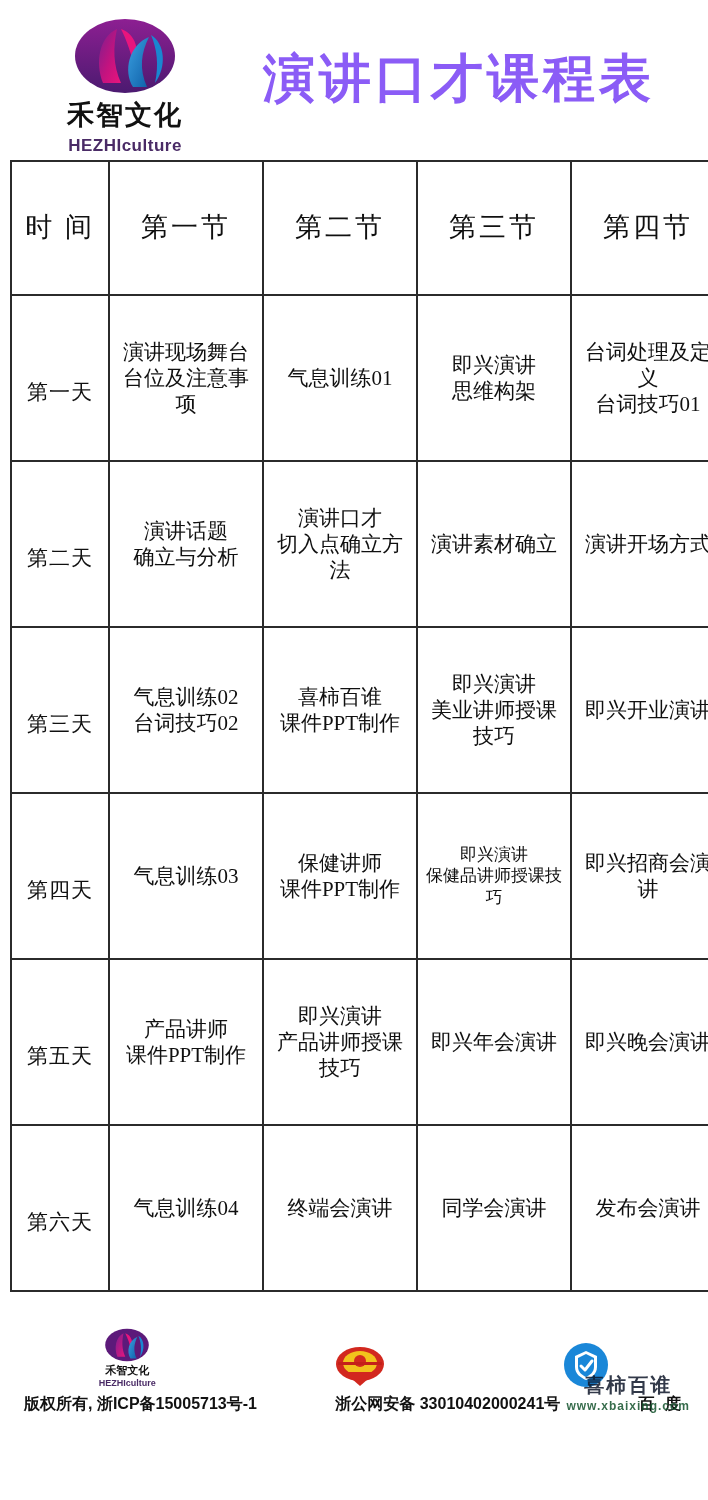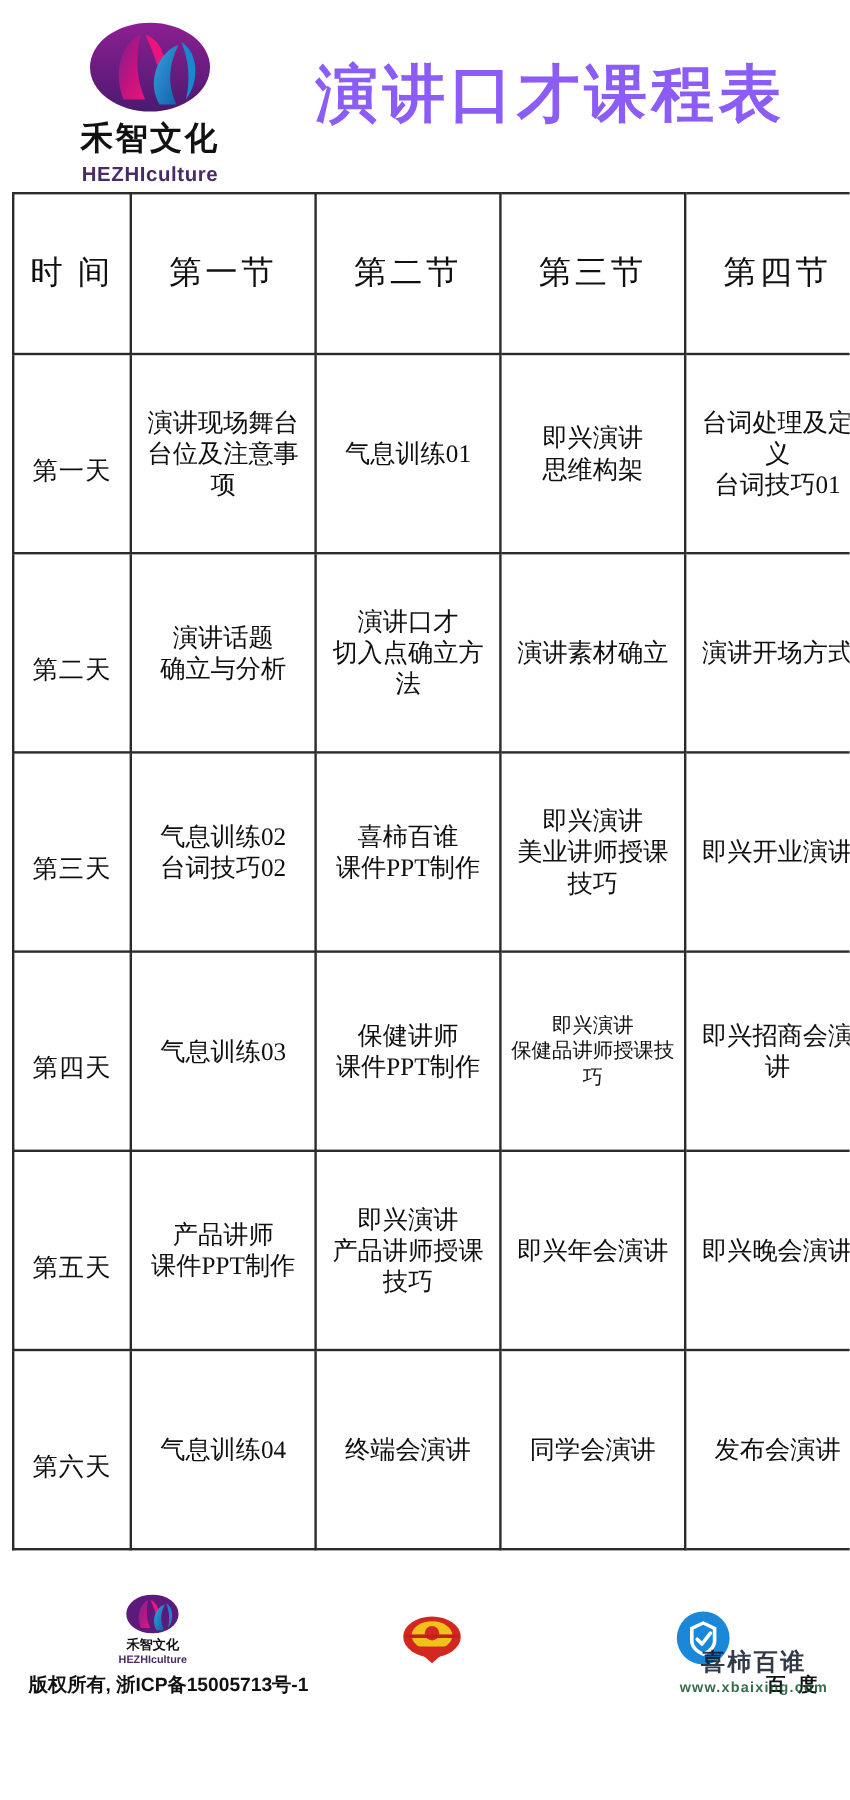--- a/index.html
+++ b/index.html
@@ -399,20 +399,21 @@
           <path d="M23 9 L34 14 V25 C34 32 28 36 23 38 C18 36 12 32 12 25 V14 Z" fill="#ffffff"></path>
           <path d="M23 12 L31 16 V25 C31 30 27 33 23 35 C19 33 15 30 15 25 V16 Z" fill="#1a87d8"></path>
           <path d="M18 24 L22 28 L29 19" stroke="#ffffff" stroke-width="3" fill="none" stroke-linecap="round" stroke-linejoin="round"></path>
         </svg>
       </div>
 
     </div>
 
     <div class="footer-text">
       <span class="ft-item">版权所有, 浙ICP备15005713号-1</span>
+      <span class="ft-item">浙公网安备 33010402000241号</span>
       <span class="ft-item baidu">百 度</span>
 
       <div class="watermark">
         <div class="wm-main">喜柿百谁</div>
         <div class="wm-sub">www.xbaixing.com</div>
       </div>
     </div>
   </div>
 
 </div>

